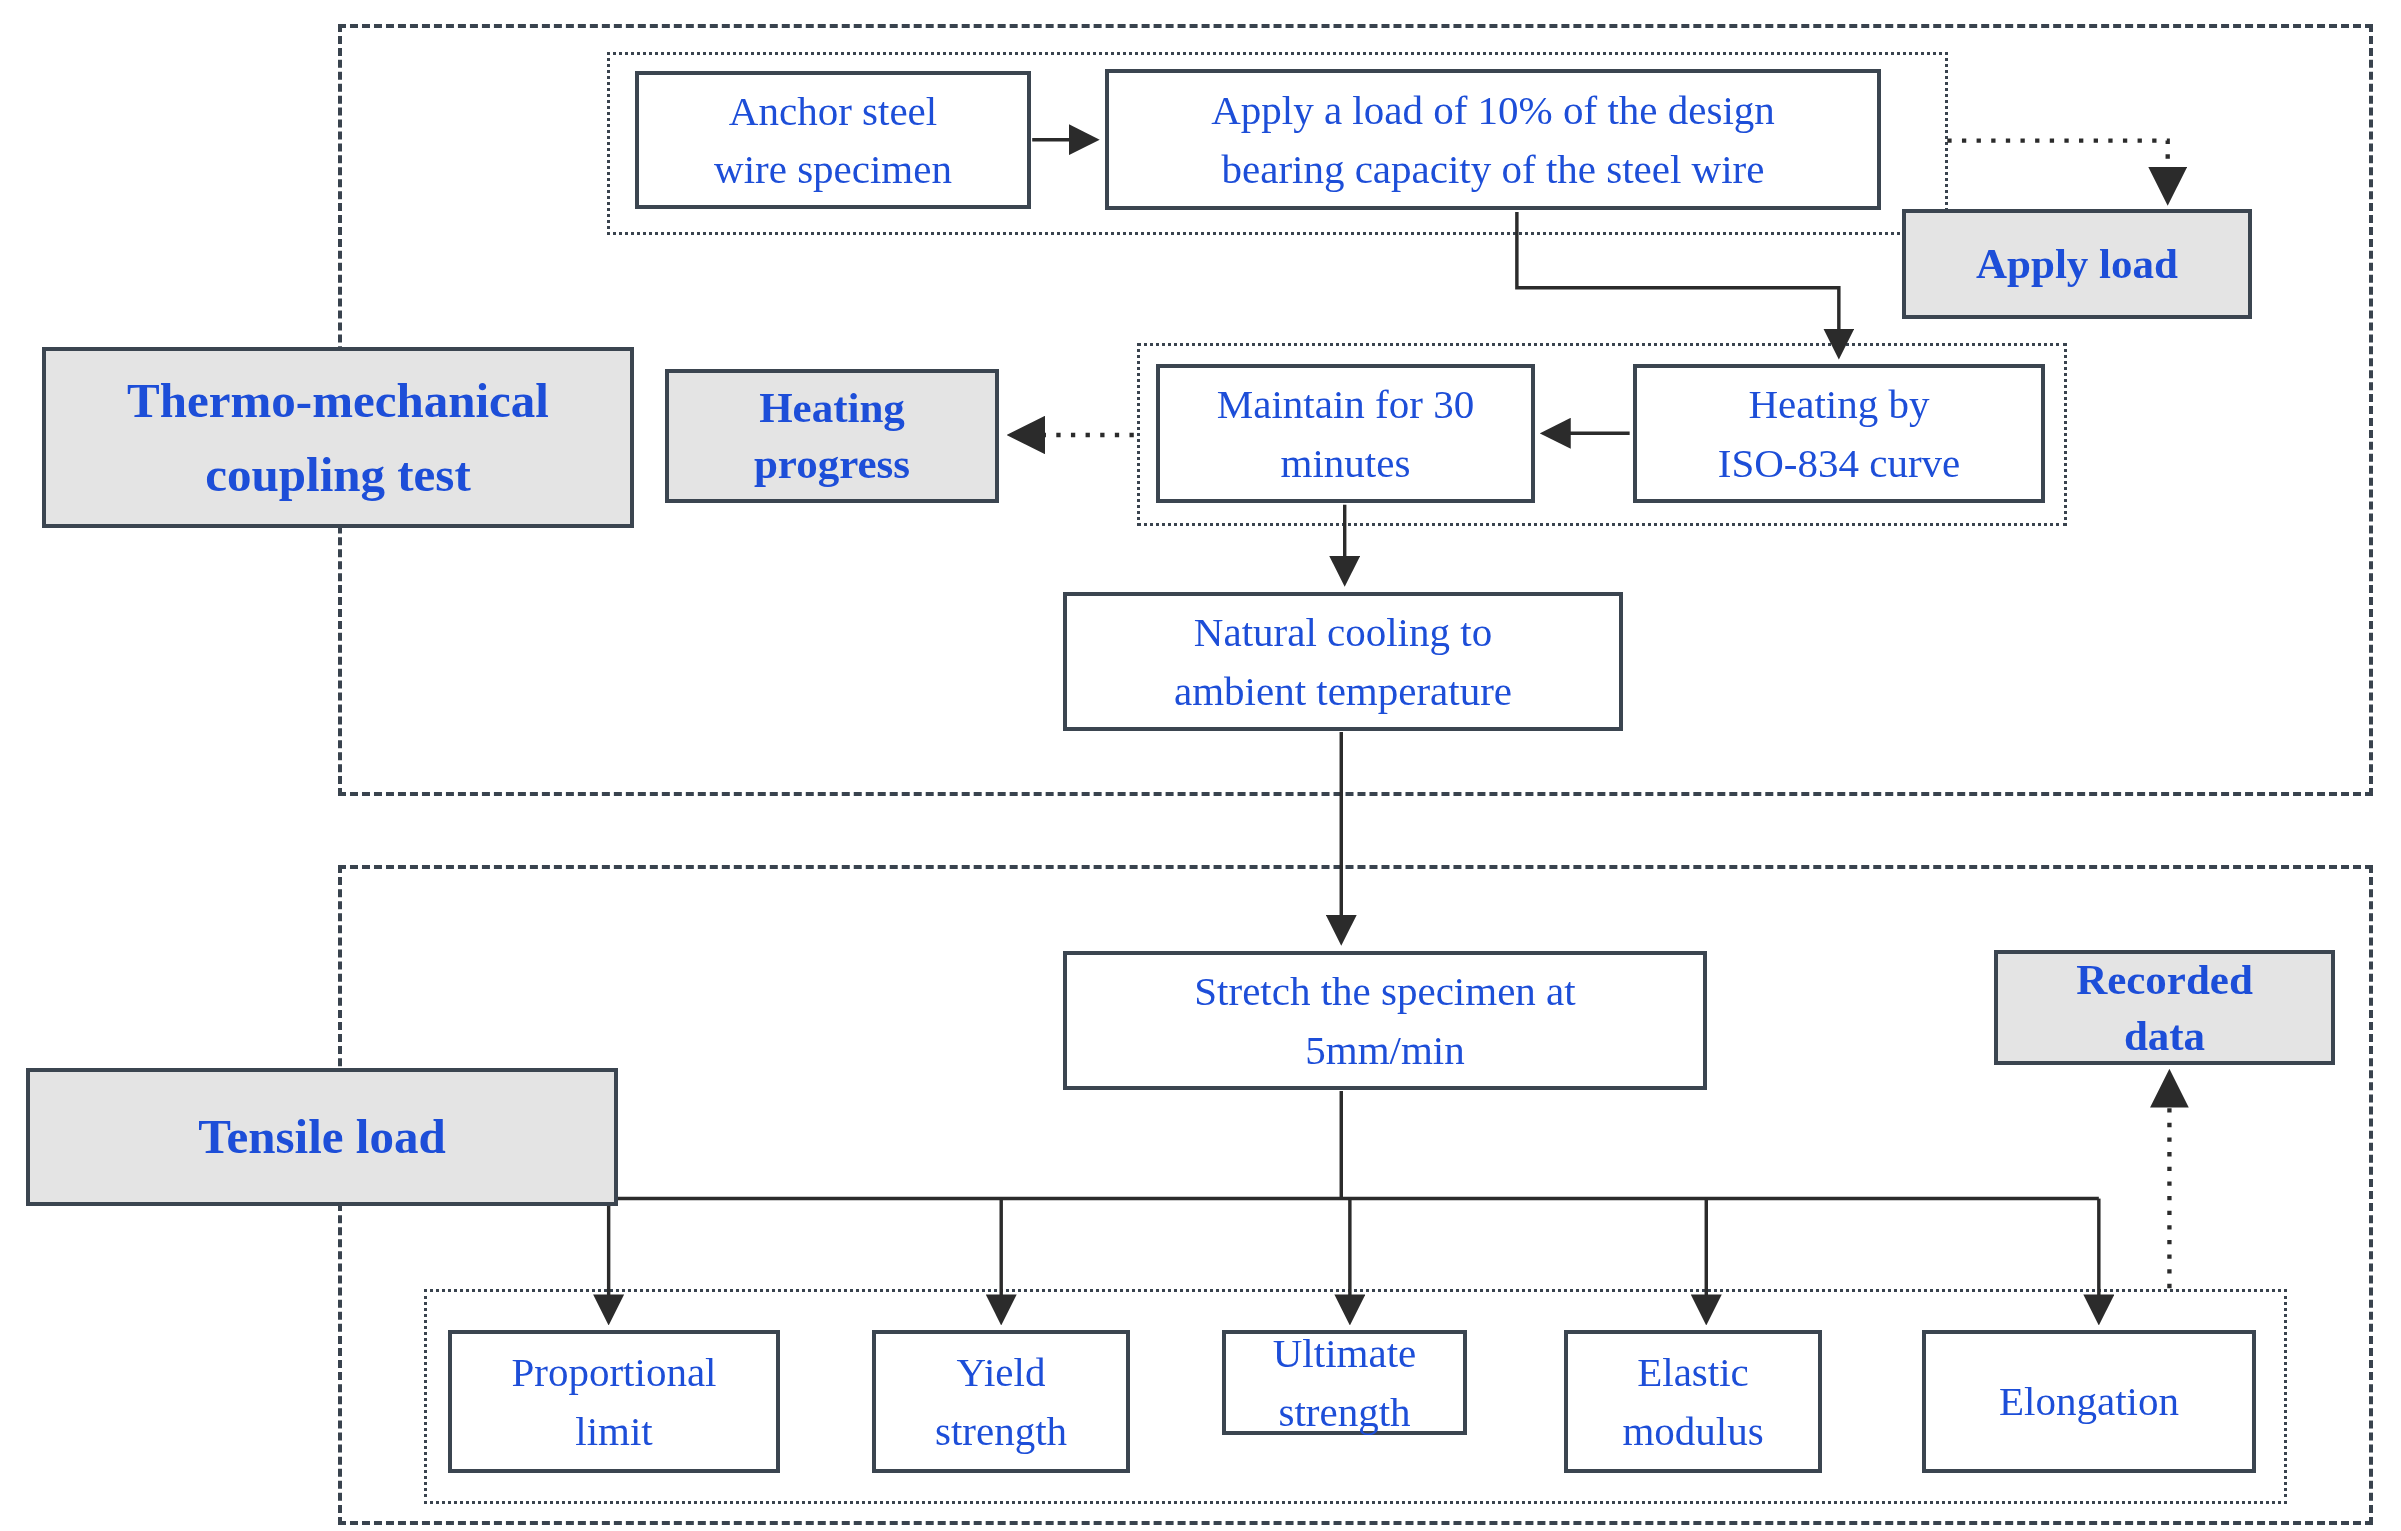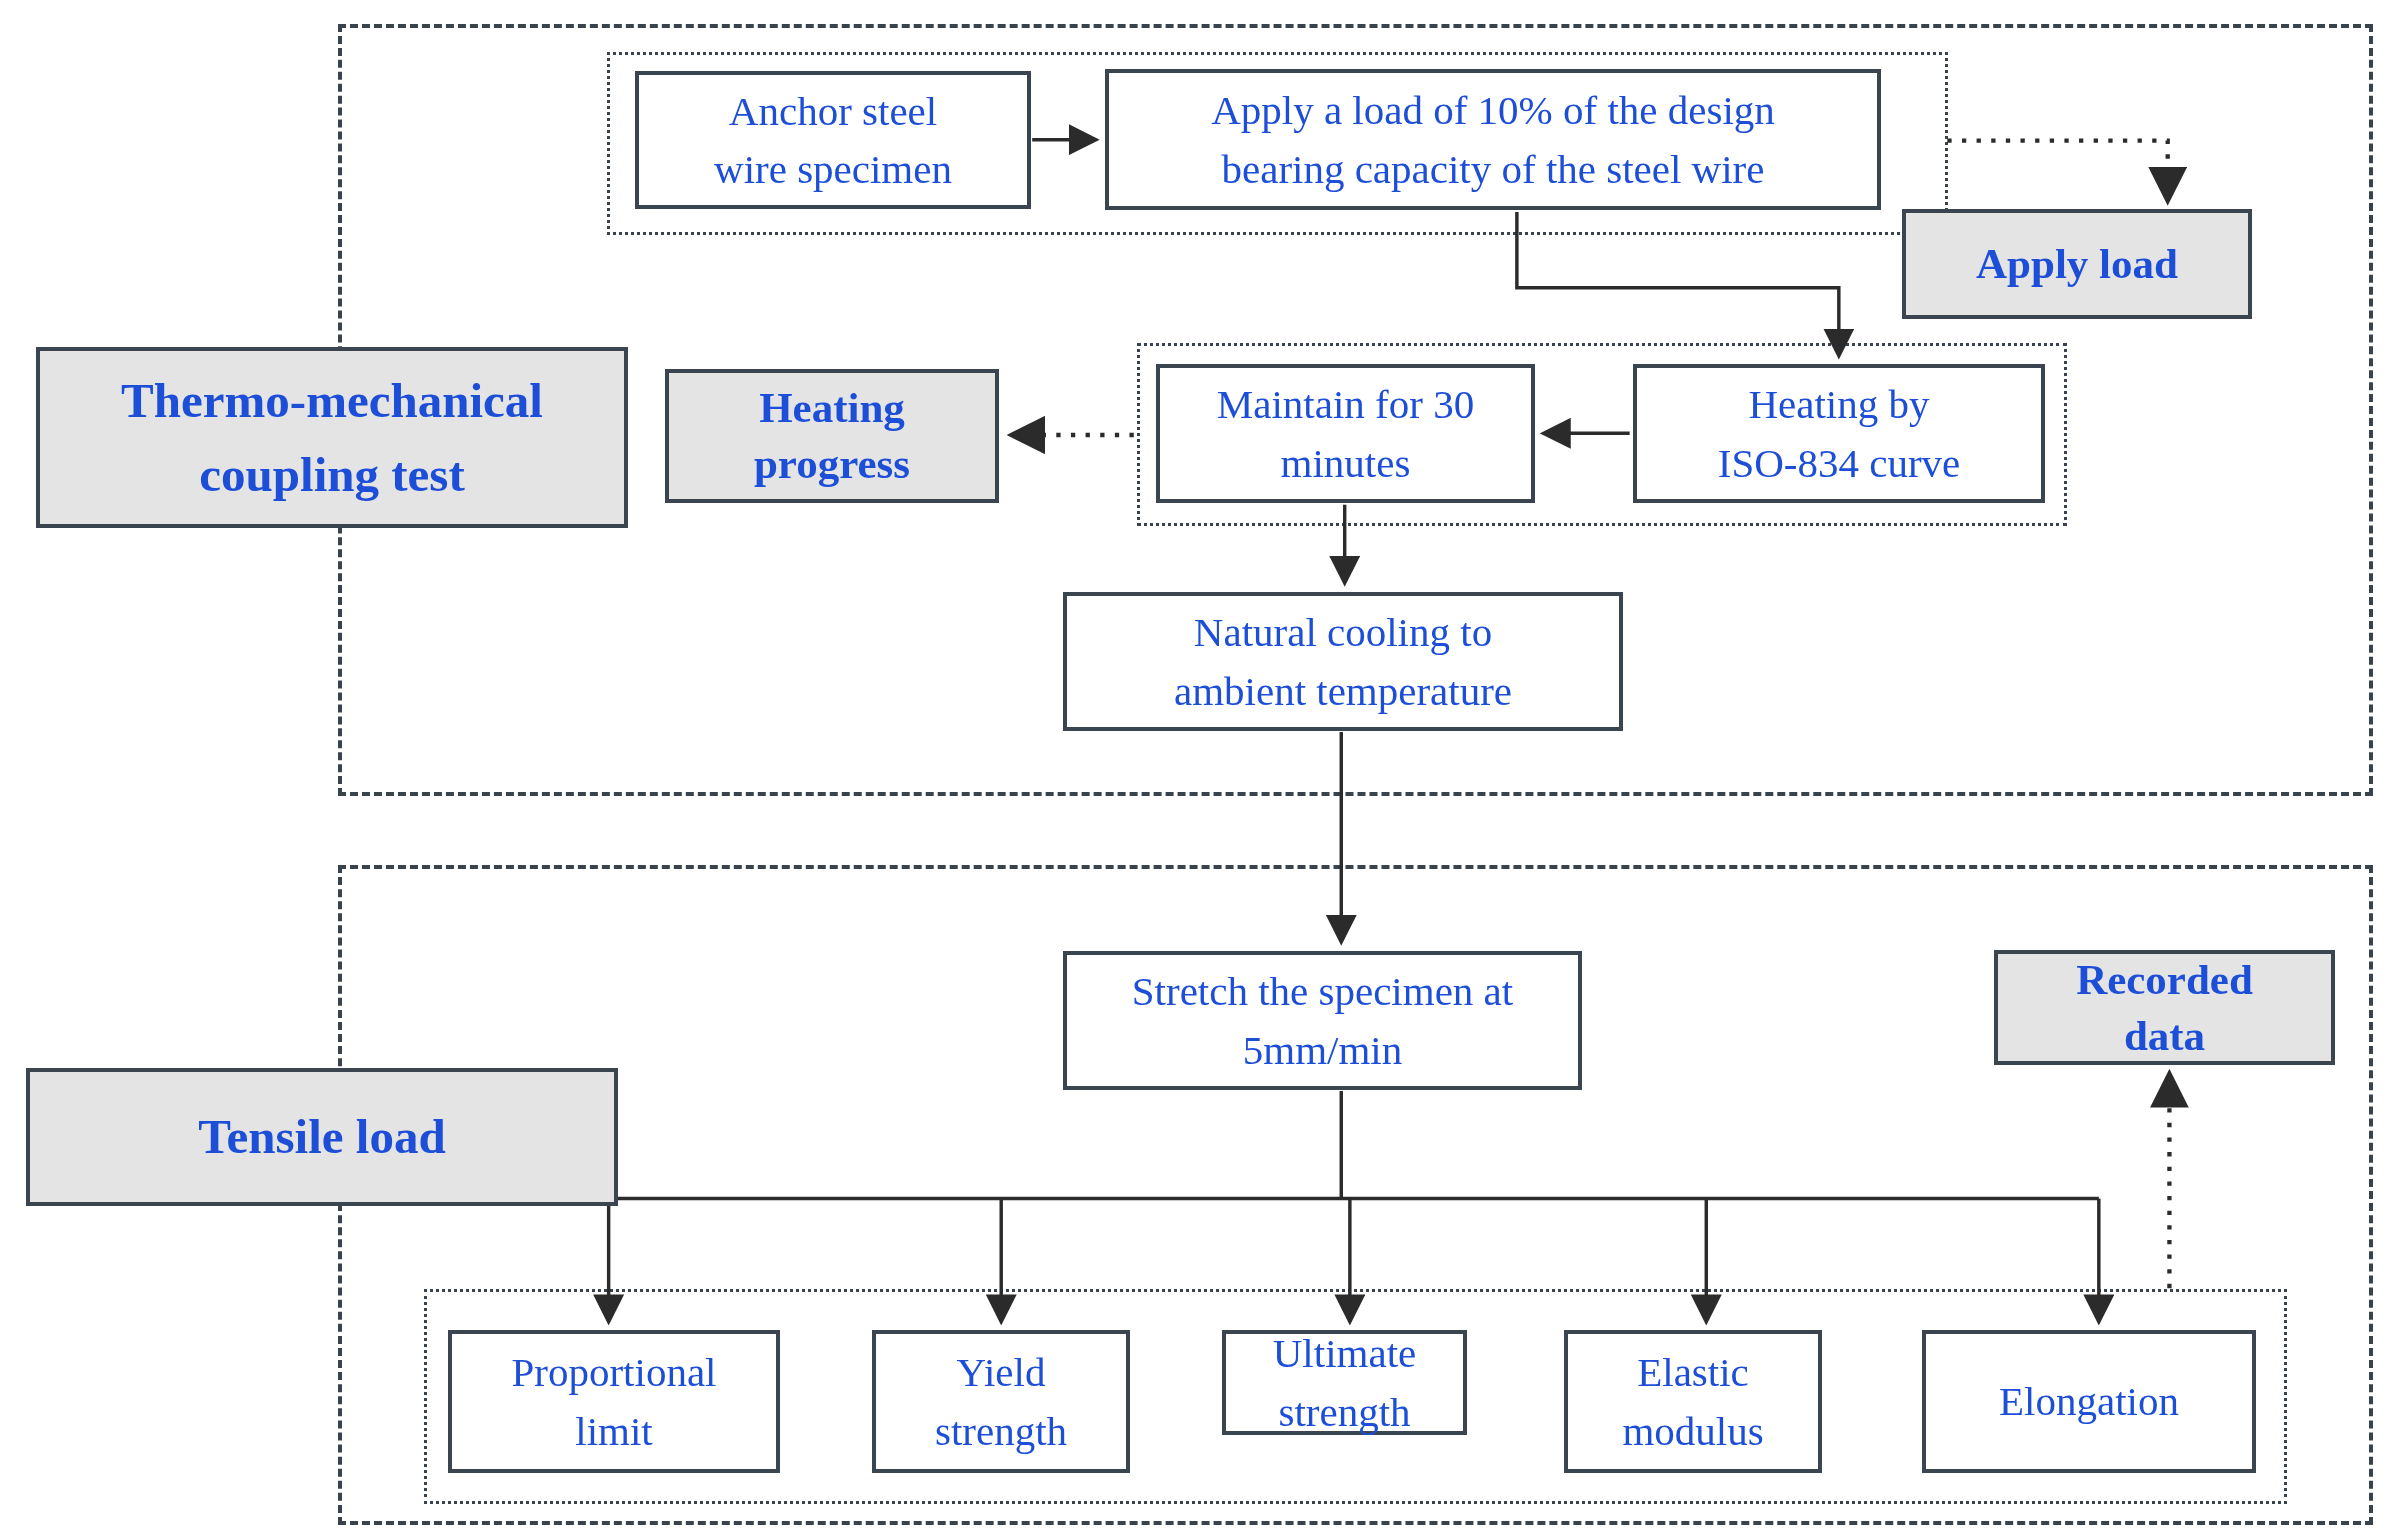--- a/index.html
+++ b/index.html
@@ -29,23 +29,23 @@
   #dot-3{left:424px;top:1289px;width:1863px;height:215px;}
 
   
   #n-anchor{left:635px;top:71px;width:396px;height:138px;}
   #n-apply10{left:1105px;top:69px;width:776px;height:141px;}
   #n-applyload{left:1902px;top:209px;width:350px;height:110px;}
   #n-maintain{left:1156px;top:364px;width:379px;height:139px;}
   #n-heatiso{left:1633px;top:364px;width:412px;height:139px;}
   #n-heatprog{left:665px;top:369px;width:334px;height:134px;}
   #n-cooling{left:1063px;top:592px;width:560px;height:139px;}
-  #n-stretch{left:1063px;top:951px;width:519px;height:139px;}
+  #n-stretch{left:1063px;top:951px;width:644px;height:139px;}
   #n-recorded{left:1994px;top:950px;width:341px;height:115px;}
-  #n-thermo{left:36px;top:347px;width:592px;height:181px;}
+  #n-thermo{left:42px;top:347px;width:592px;height:181px;}
   #n-tensile{left:26px;top:1068px;width:592px;height:138px;}
   #n-res-0{left:448px;top:1330px;width:332px;height:143px;}
   #n-res-1{left:872px;top:1330px;width:258px;height:143px;}
   #n-res-2{left:1222px;top:1330px;width:245px;height:105px;}
   #n-res-3{left:1564px;top:1330px;width:258px;height:143px;}
   #n-res-4{left:1922px;top:1330px;width:334px;height:143px;}
 </style>
 </head>
 <body>
 

